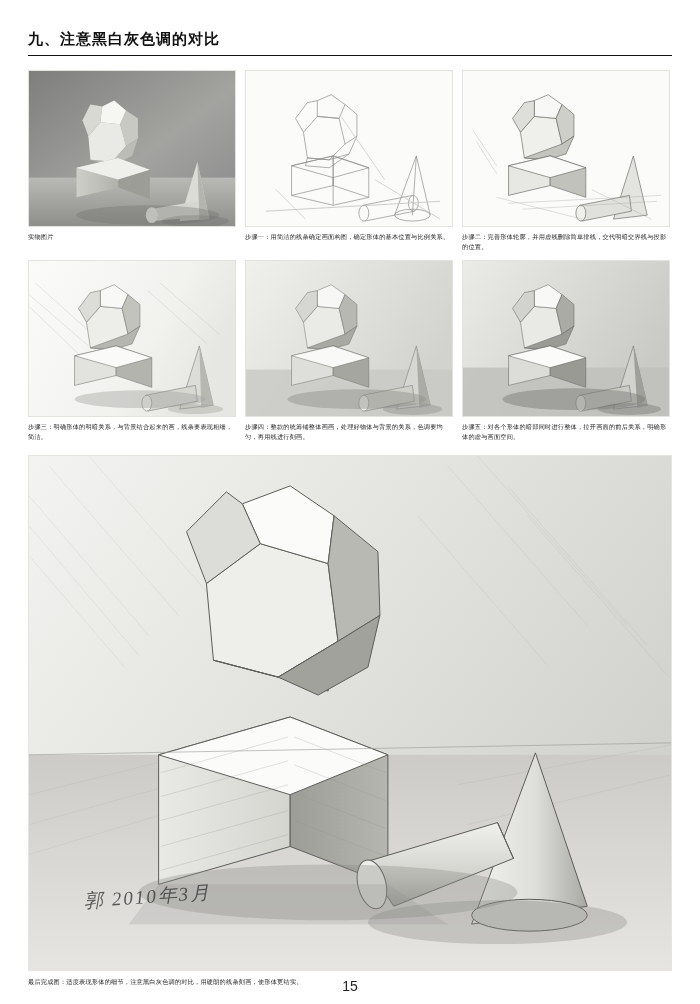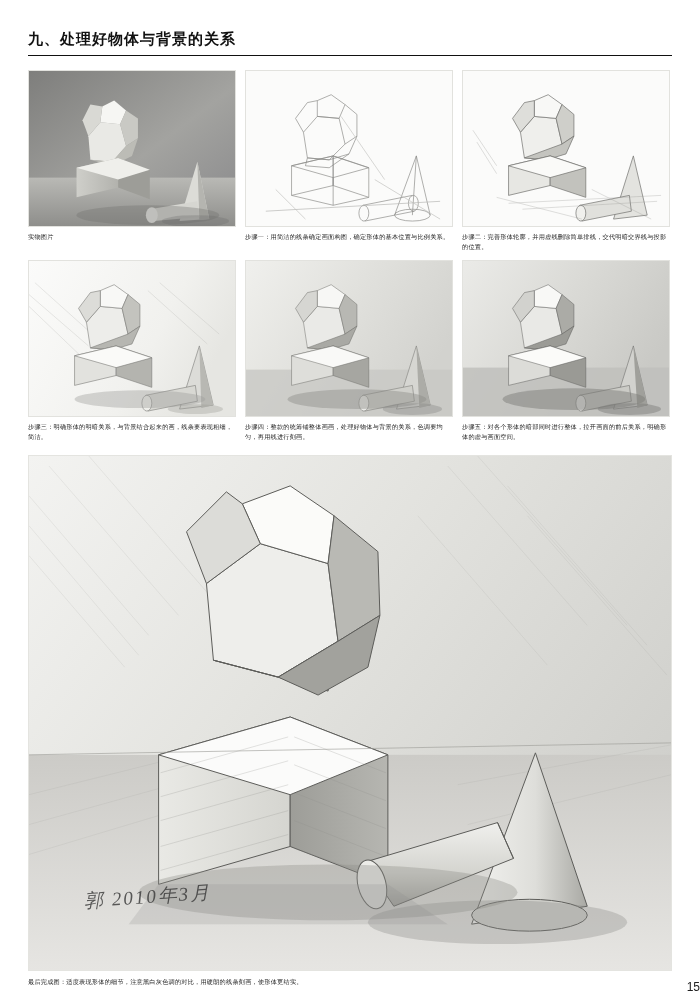--- a/index.html
+++ b/index.html
@@ -77,22 +77,22 @@
     line-height: 1.6;
     color: #222;
     margin-top: 6px;
     letter-spacing: 0.2px;
   }
   .page-number {
     position: absolute;
     bottom: 10px;
     left: 0;
     width: 700px;
-    text-align: right;
-    font-size: 12px;
+    text-align: center;
+    font-size: 14px;
     color: #222;
   }
 
   
   .scene {
     position: absolute;
     inset: 0;
   }
   svg { display: block; width: 100%; height: 100%; }
 
@@ -107,21 +107,21 @@
     opacity: .82;
     letter-spacing: 2px;
     font-style: italic;
   }
 </style>
 </head>
 <body>
 
 <div class="page">
 
-  <h1 class="page-title">九、处理好物体与背景的关系</h1>
+  <h1 class="page-title">九、注意黑白灰色调的对比</h1>
   <div class="title-rule"></div>
 
   <div class="step-grid">
 
     <div class="step-cell">
       <div class="step-img">
         <div class="scene">
           <svg viewBox="0 0 208 157" preserveAspectRatio="none">
             <defs>
               <linearGradient id="bgp" x1="0" y1="0" x2="1" y2="1">

